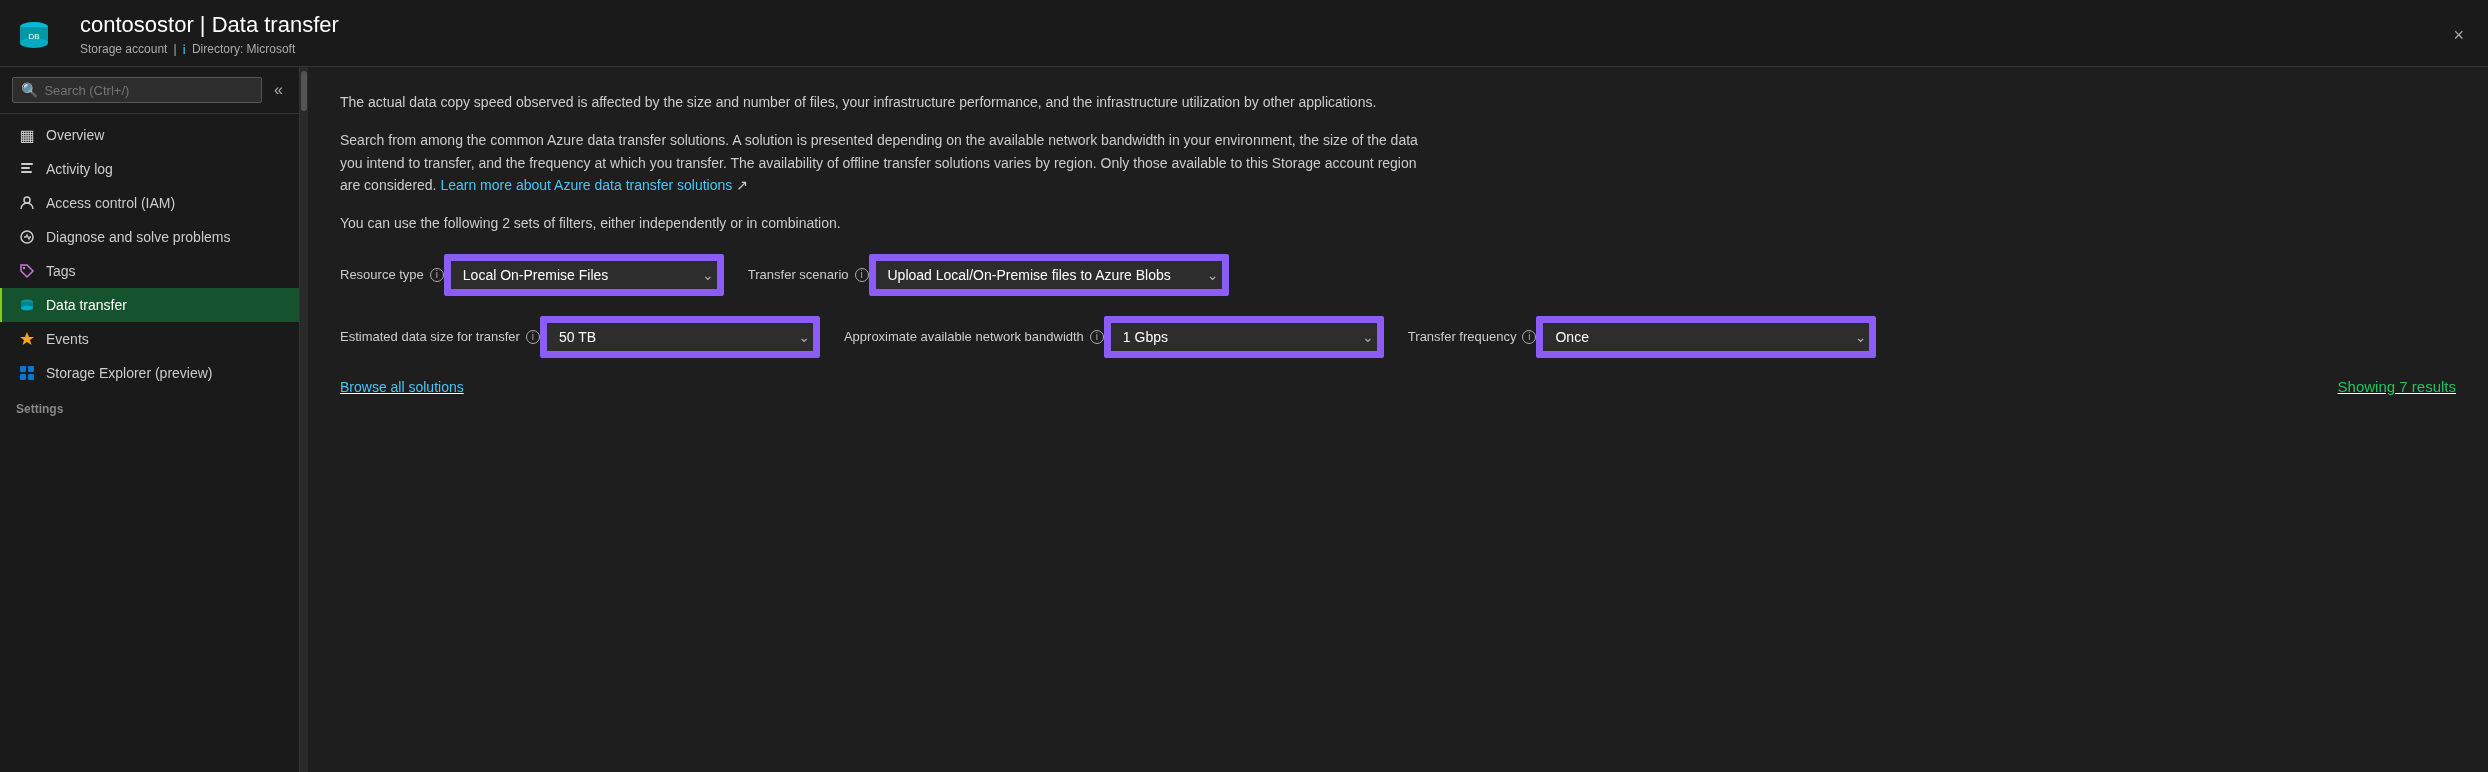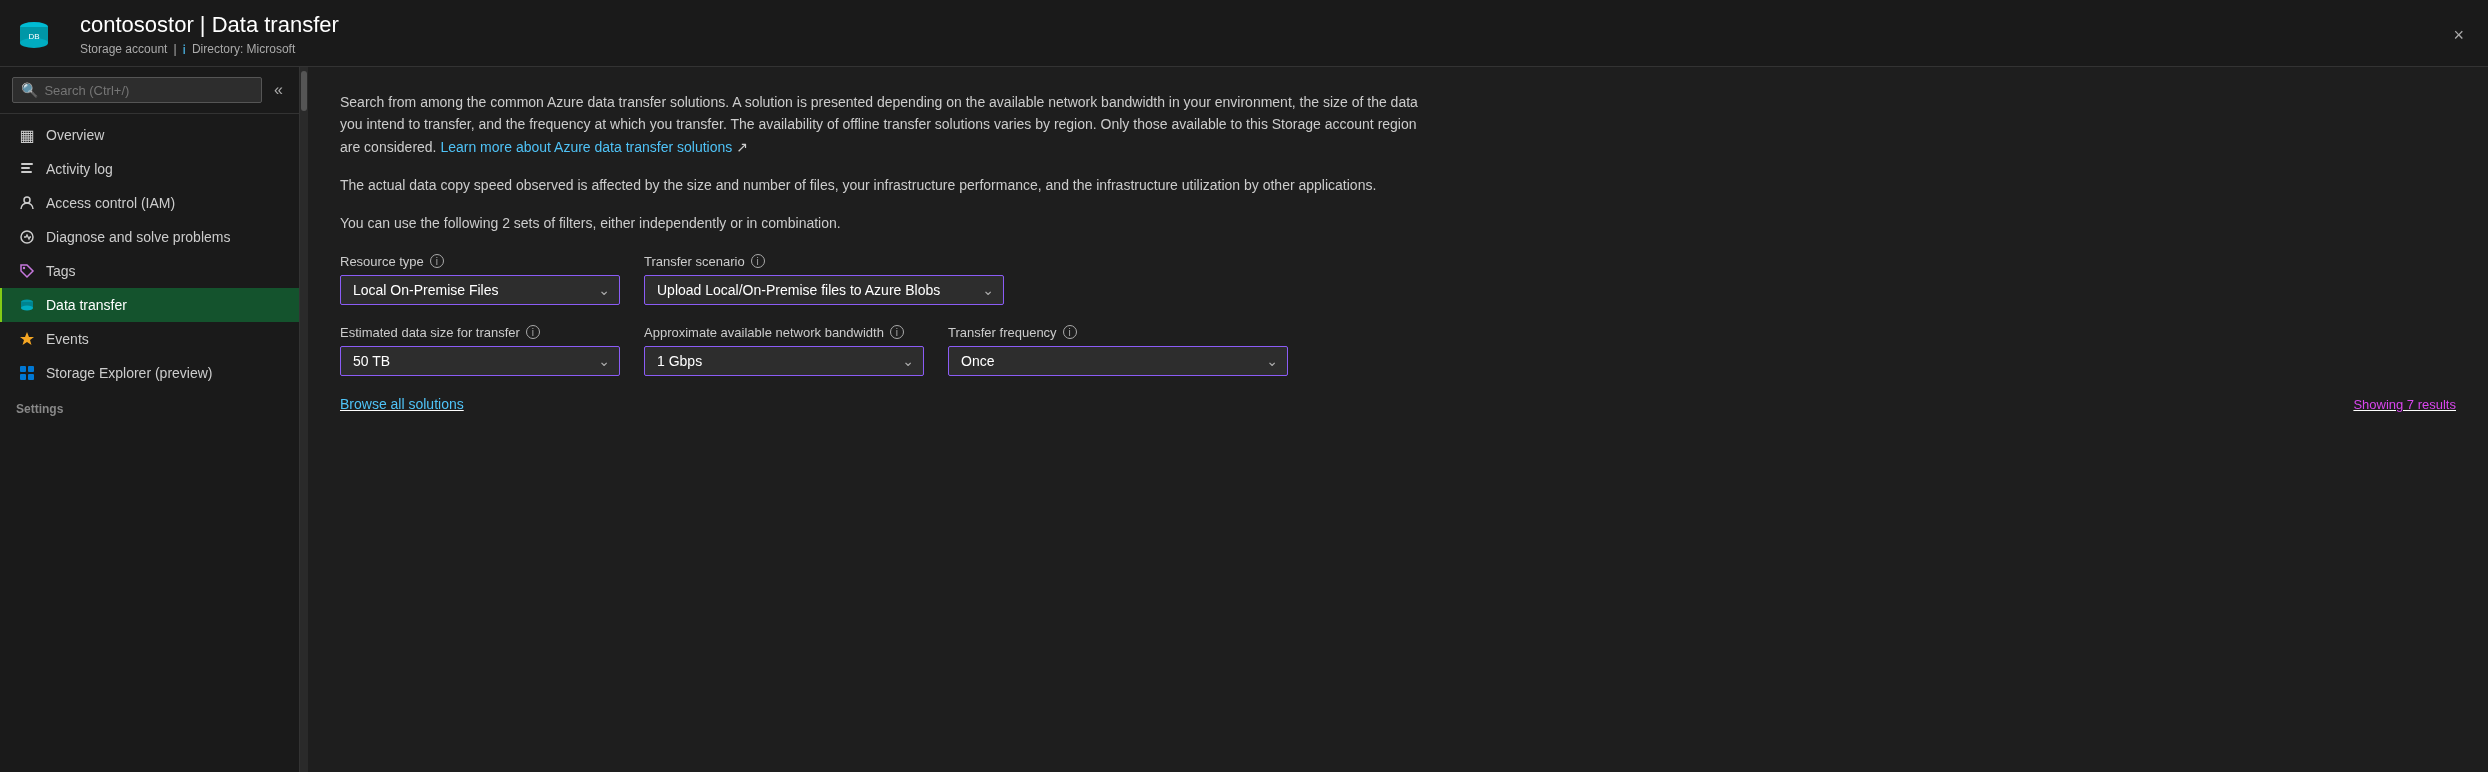--- a/index.html
+++ b/index.html
@@ -191,22 +191,21 @@
     }
     .filters-row {
       display: flex;
       gap: 24px;
       margin-bottom: 20px;
       flex-wrap: wrap;
       align-items: flex-end;
     }
     .filter-group {
       display: flex;
-      flex-direction: column;
-      gap: 6px;
+      flex-direction: row;
     }
     .filter-label {
       font-size: 13px;
       color: #cccccc;
       display: flex;
       align-items: center;
       gap: 6px;
     }
     .info-circle {
       width: 14px;
@@ -215,21 +214,21 @@
       border-radius: 50%;
       display: inline-flex;
       align-items: center;
       justify-content: center;
       font-size: 10px;
       color: #aaa;
       cursor: pointer;
     }
     .filter-select {
       background: #2d2d2d;
-      border: 1px solid #8b5cf6;
+      border: 7px solid #8b5cf6;
       border-radius: 2px;
       color: #ffffff;
       padding: 6px 32px 6px 12px;
       font-size: 14px;
       cursor: pointer;
       appearance: none;
       -webkit-appearance: none;
       outline: none;
       min-width: 280px;
       position: relative;
@@ -255,22 +254,22 @@
       flex-wrap: wrap;
       align-items: flex-end;
     }
     .browse-link {
       color: #4fc3f7;
       text-decoration: none;
       font-size: 14px;
       cursor: pointer;
     }
     .results-count {
-      color: #d946ef;
-      font-size: 13px;
+      color: #22c55e;
+      font-size: 15px;
     }
 
     
     .filter-select.wide {
       min-width: 340px;
     }
   </style>
 </head>
 <body>
 
@@ -393,26 +392,26 @@
         <div class="section-header">Settings</div>
       </div>
     </div>
 
     <div class="scroll-track">
       <div class="scroll-thumb"></div>
     </div>
 
     <div class="content">
 
+      <p class="description-text">The actual data copy speed observed is affected by the size and number of files, your infrastructure performance, and the infrastructure utilization by other applications.</p>
+
       <p class="description-text">
         <span>Search from among the common Azure data transfer solutions. A solution is presented depending on the available network bandwidth in your environment, the size of the data you intend to transfer, and the frequency at which you transfer. The availability of offline transfer solutions varies by region. Only those available to this Storage account region are considered.</span>
         <a href="#">Learn more about Azure data transfer solutions</a> ↗
       </p>
-
-      <p class="description-text">The actual data copy speed observed is affected by the size and number of files, your infrastructure performance, and the infrastructure utilization by other applications.</p>
 
       <p class="filter-section-title">You can use the following 2 sets of filters, either independently or in combination.</p>
 
       <div class="filters-row">
 
         <div class="filter-group">
           <div class="filter-label">
             <span>Resource type</span>
             <span class="info-circle">i</span>
           </div>

